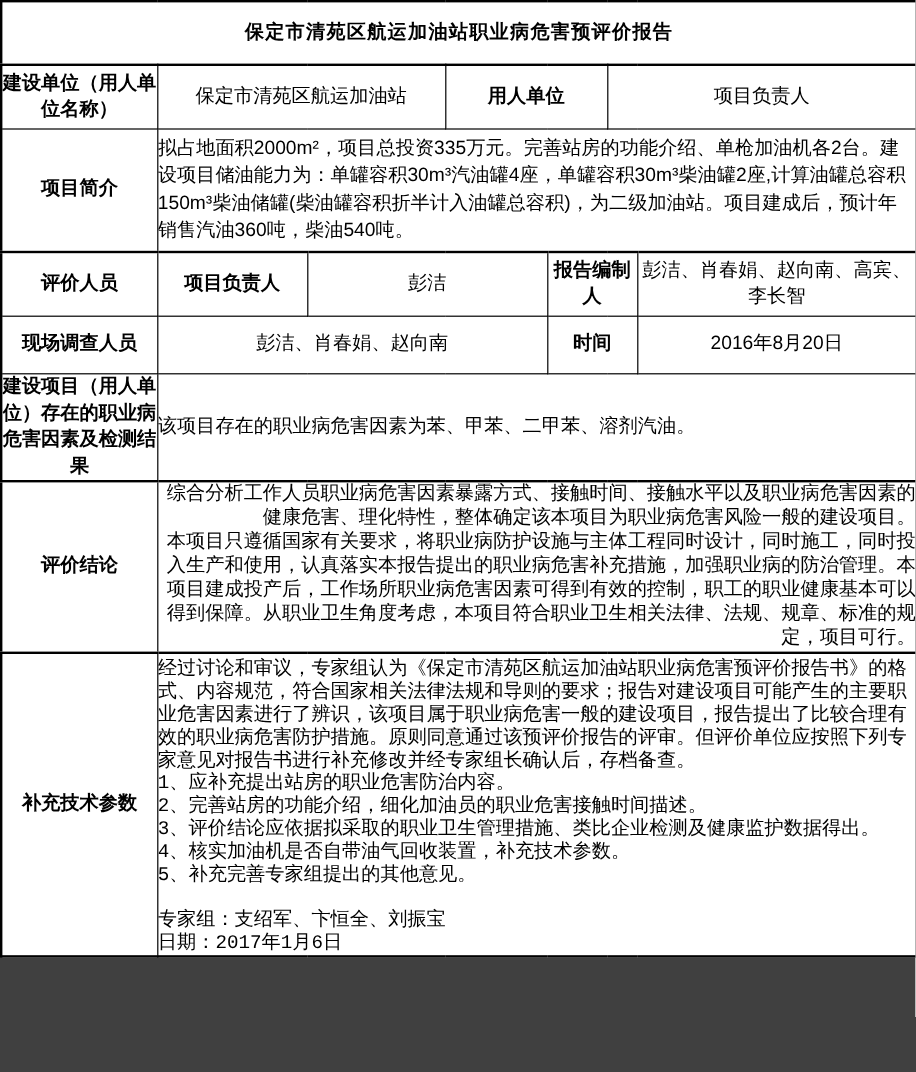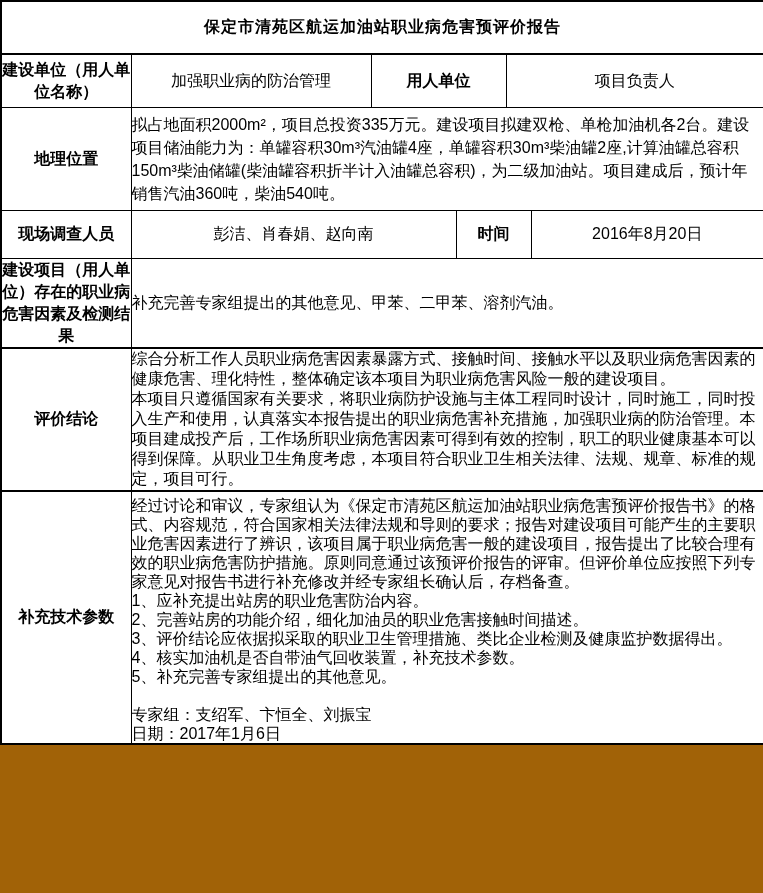--- a/index.html
+++ b/index.html
@@ -3,21 +3,21 @@
 <meta charset="utf-8">
 <style>
   html, body {
     margin: 0;
     padding: 0;
     background: #ffffff;
   }
   .page {
     width: 763px;
     height: 893px;
-    background: #a16207;
+    background: #404040;
     overflow: hidden;
   }
   table.report {
     border-collapse: collapse;
     table-layout: fixed;
     width: 763px;
     background: #ffffff;
     color: #000000;
     font-family: "Liberation Sans", "DejaVu Sans", sans-serif;
   }
@@ -63,25 +63,27 @@
   td.para-cell {
     text-align: left;
     vertical-align: middle;
     padding: 3px 6px;
     line-height: 23px;
     white-space: pre-line;
   }
   td.para-cell.tight {
     line-height: 20px;
     vertical-align: middle;
+    text-align: right;
   }
   td.para-cell.expert {
     line-height: 19px;
     vertical-align: top;
     padding-top: 4px;
+    font-family: Liberation Mono, monospace;
   }
   tr.thick-top td { border-top-width: 2px; }
 </style>
 </head>
 <body>
 
 <div class="page">
   <table class="report">
     <colgroup>
       <col style="width:130px">
@@ -93,42 +95,49 @@
       <col style="width:233px">
     </colgroup>
 
     <tbody>
         <tr class="h-title">
       <td class="title-cell" colspan="7">保定市清苑区航运加油站职业病危害预评价报告</td>
     </tr>
 
     <tr class="h-unit">
       <td class="label-cell">建设单位（用人单位名称）</td>
-      <td class="center-cell" colspan="2">加强职业病的防治管理</td>
+      <td class="center-cell" colspan="2">保定市清苑区航运加油站</td>
       <td class="label-cell" colspan="2">用人单位</td>
       <td class="center-cell" colspan="2">项目负责人</td>
     </tr>
 
 
     <tr class="h-intro">
-      <td class="label-cell">地理位置</td>
-      <td class="para-cell" colspan="6">拟占地面积2000m²，项目总投资335万元。建设项目拟建双枪、单枪加油机各2台。建设项目储油能力为：单罐容积30m³汽油罐4座，单罐容积30m³柴油罐2座,计算油罐总容积150m³柴油储罐(柴油罐容积折半计入油罐总容积)，为二级加油站。项目建成后，预计年销售汽油360吨，柴油540吨。</td>
+      <td class="label-cell">项目简介</td>
+      <td class="para-cell" colspan="6">拟占地面积2000m²，项目总投资335万元。完善站房的功能介绍、单枪加油机各2台。建设项目储油能力为：单罐容积30m³汽油罐4座，单罐容积30m³柴油罐2座,计算油罐总容积150m³柴油储罐(柴油罐容积折半计入油罐总容积)，为二级加油站。项目建成后，预计年销售汽油360吨，柴油540吨。</td>
     </tr>
 
+    <tr class="h-eval thick-top">
+      <td class="label-cell">评价人员</td>
+      <td class="label-cell">项目负责人</td>
+      <td class="center-cell" colspan="2">彭洁</td>
+      <td class="label-cell" colspan="2" style="padding:2px 4px;">报告编制人</td>
+      <td class="center-cell">彭洁、肖春娟、赵向南、高宾、李长智</td>
+    </tr>
 
     <tr class="h-survey">
       <td class="label-cell">现场调查人员</td>
       <td class="center-cell" colspan="3">彭洁、肖春娟、赵向南</td>
       <td class="label-cell" colspan="2" style="padding:2px 4px;margin-left:17px;">时间</td>
       <td class="center-cell">2016年8月20日</td>
     </tr>
 
     <tr class="h-hazard">
       <td class="label-cell">建设项目（用人单位）存在的职业病危害因素及检测结果</td>
-      <td class="para-cell" colspan="6">补充完善专家组提出的其他意见、甲苯、二甲苯、溶剂汽油。</td>
+      <td class="para-cell" colspan="6">该项目存在的职业病危害因素为苯、甲苯、二甲苯、溶剂汽油。</td>
     </tr>
 
     <tr class="h-concl thick-top">
       <td class="label-cell">评价结论</td>
       <td class="para-cell tight" colspan="6">综合分析工作人员职业病危害因素暴露方式、接触时间、接触水平以及职业病危害因素的健康危害、理化特性，整体确定该本项目为职业病危害风险一般的建设项目。
 本项目只遵循国家有关要求，将职业病防护设施与主体工程同时设计，同时施工，同时投入生产和使用，认真落实本报告提出的职业病危害补充措施，加强职业病的防治管理。本项目建成投产后，工作场所职业病危害因素可得到有效的控制，职工的职业健康基本可以得到保障。从职业卫生角度考虑，本项目符合职业卫生相关法律、法规、规章、标准的规定，项目可行。</td>
     </tr>
 
     <tr class="h-expert thick-top">
       <td class="label-cell">补充技术参数</td>

